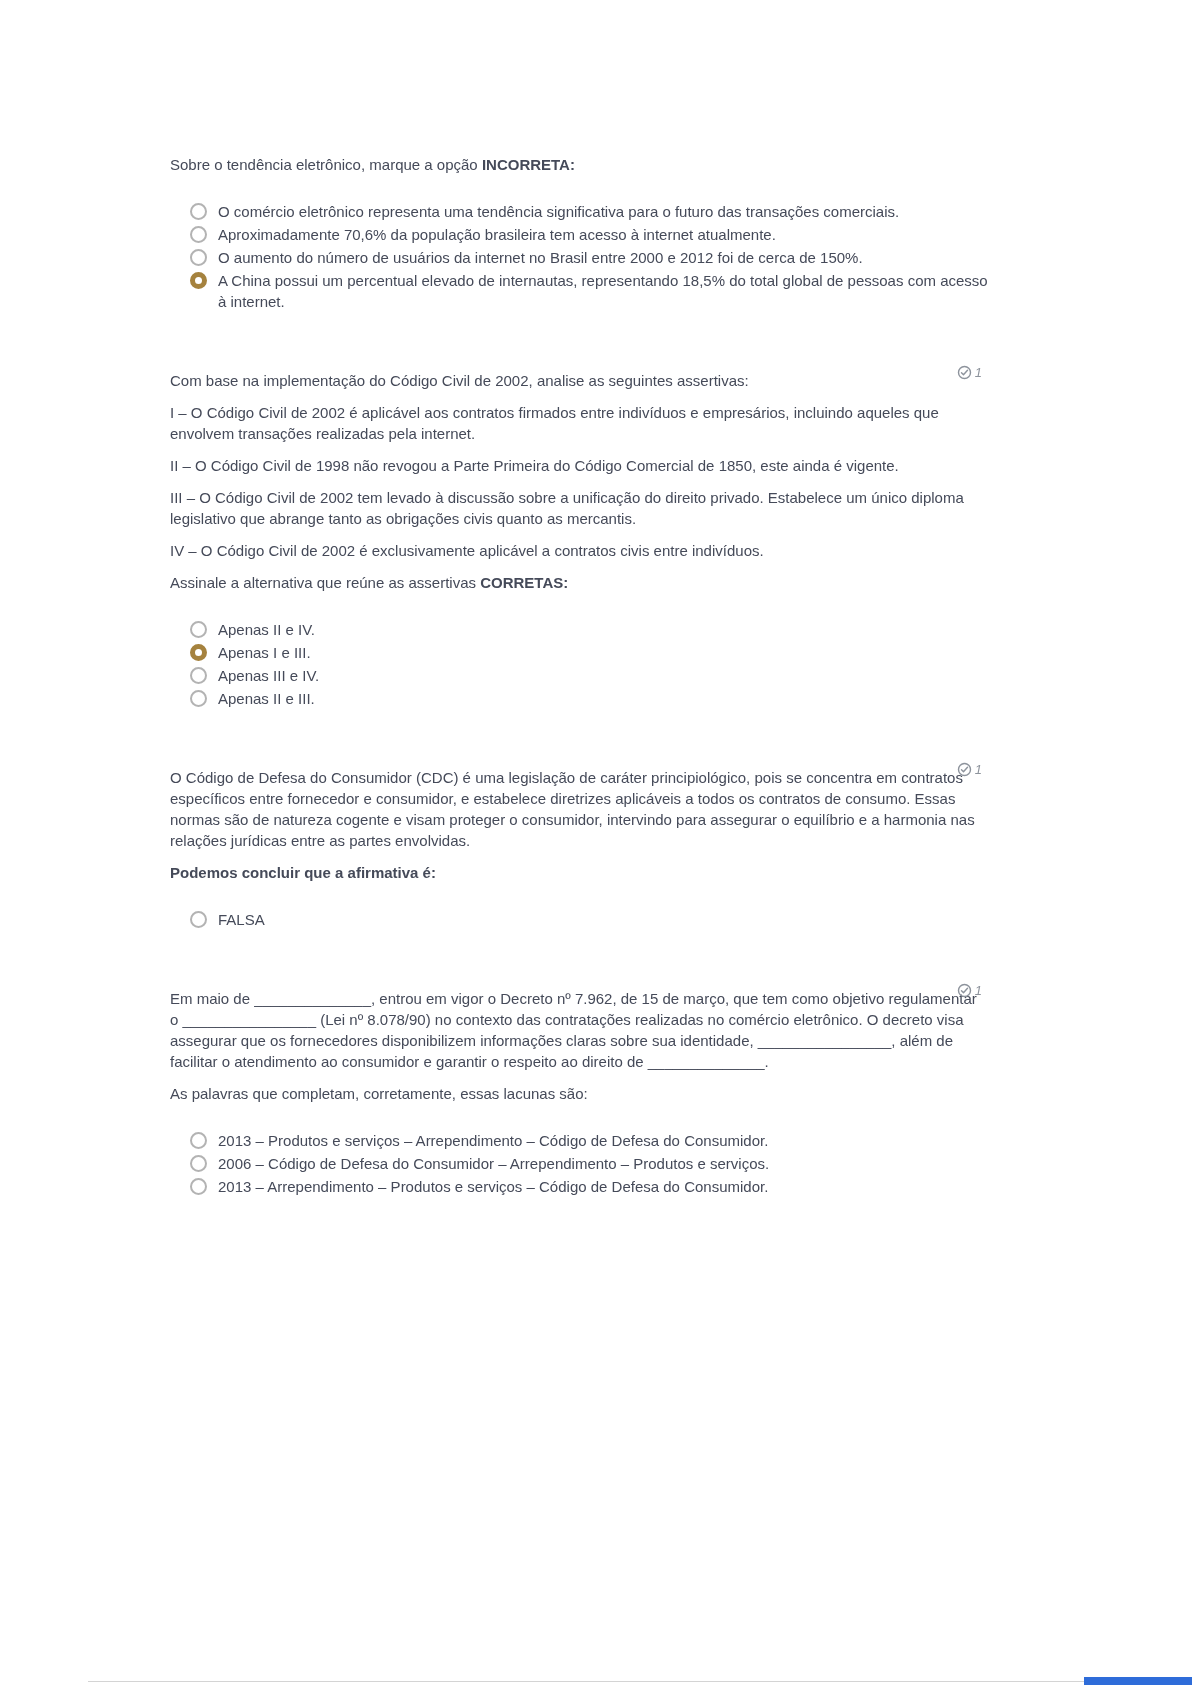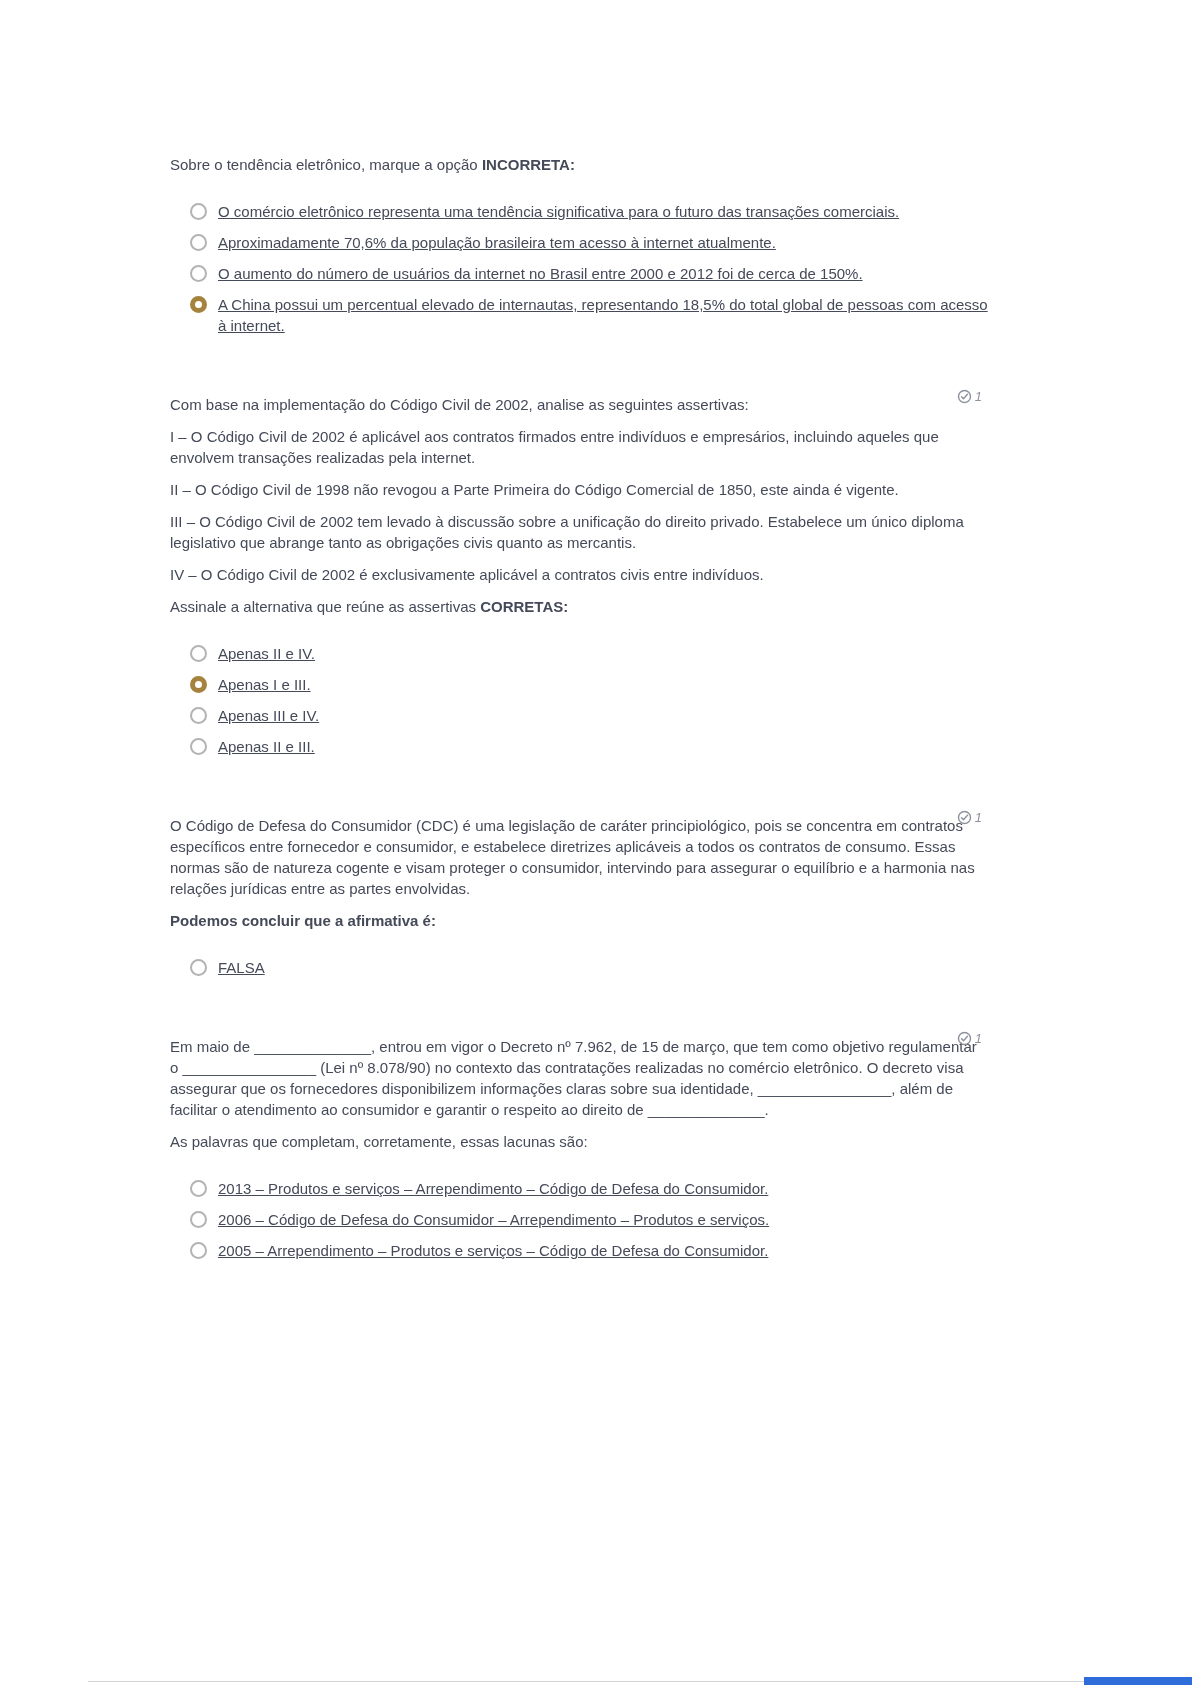--- a/index.html
+++ b/index.html
@@ -14,21 +14,21 @@
   .q-badge {
     position:absolute; right:6px; top:-5px;
     display:flex; align-items:center; gap:3px;
     color:#8d939c;
   }
   .q-badge-num { font-size:13px; font-style:italic; color:#8d939c; }
   .q-text p { font-size:15px; line-height:21px; margin-bottom:11px; }
   .seg-bold { font-weight:700;margin-top:46px; }
   .options {
     margin-top:26px; padding-left:20px;
-    display:flex; flex-direction:column; gap:10px;text-decoration:underline;
+    display:flex; flex-direction:column; gap:2px;
   }
   .option {
     display:flex; align-items:flex-start; gap:11px;
     cursor:pointer; font-size:15px; line-height:21px;
   }
   .radio {
     flex:0 0 17px; width:17px; height:17px; margin-top:2px;
     border-radius:50%; background:#fff;
     border:2px solid #b3b3b3;
   }
@@ -140,20 +140,20 @@
         <label class="option">
           <span class="radio"></span>
           <span class="option-label">2013 – Produtos e serviços – Arrependimento – Código de Defesa do Consumidor.</span>
         </label>
         <label class="option">
           <span class="radio"></span>
           <span class="option-label">2006 – Código de Defesa do Consumidor – Arrependimento – Produtos e serviços.</span>
         </label>
         <label class="option">
           <span class="radio"></span>
-          <span class="option-label">2005 – Arrependimento – Produtos e serviços – Código de Defesa do Consumidor.</span>
+          <span class="option-label">2013 – Arrependimento – Produtos e serviços – Código de Defesa do Consumidor.</span>
         </label>
       </div>
     </section>
   </main>
 
 <div class="footer-divider"></div>
 <div class="footer-accent-bar"></div>
 
 </body></html>

